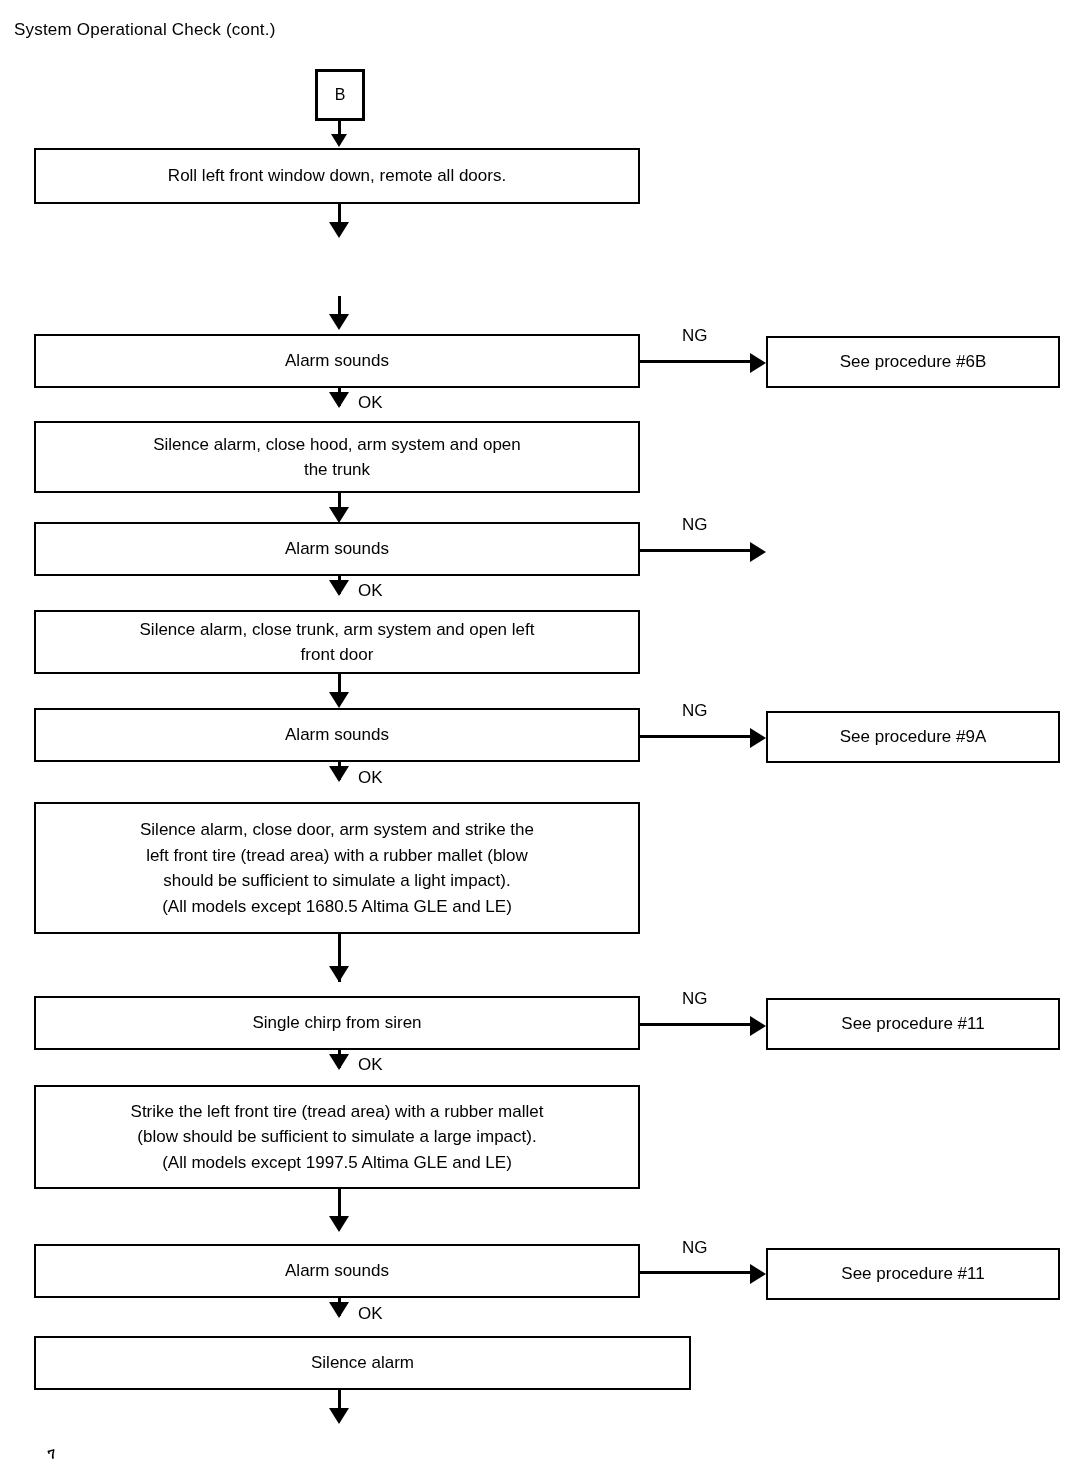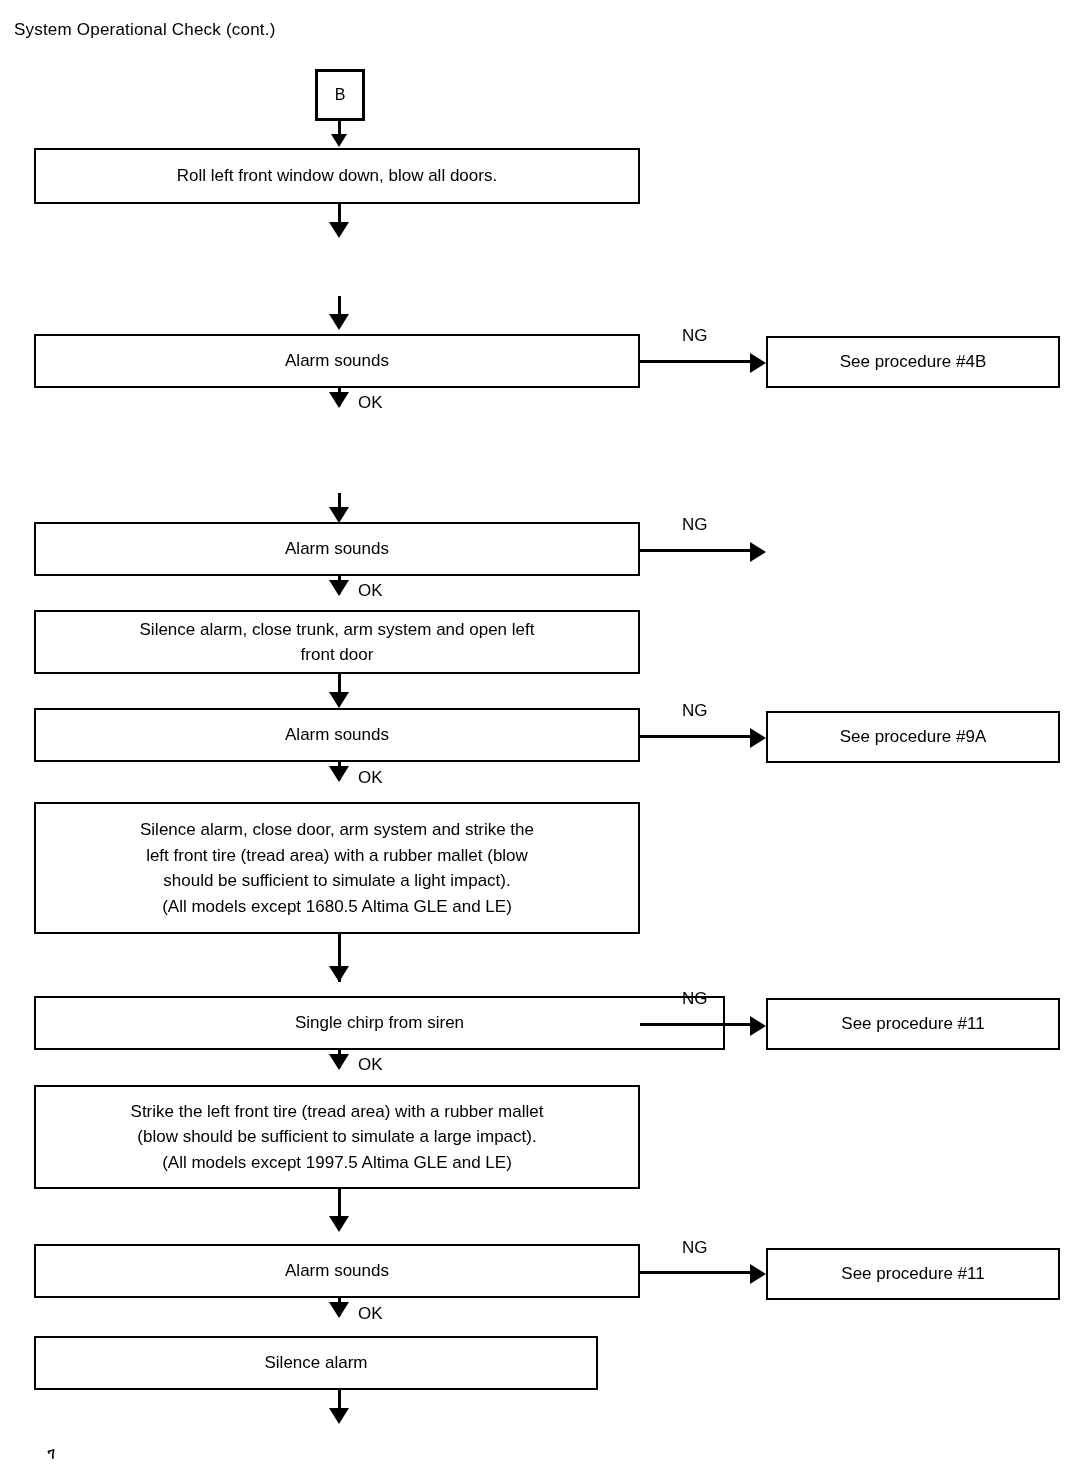--- a/index.html
+++ b/index.html
@@ -112,43 +112,47 @@
 
   <div class="page-title">System Operational Check (cont.)</div>
 
   <div class="connector-b" style="left:315px; top:53px; width:50px; height:52px;">
     <span class="txt">B</span>
   </div>
   <div class="vline" style="left:338px; top:105px; height:16px;"></div>
   <div class="varrow small" style="left:331px; top:118px;"></div>
 
   <div class="node" style="left:34px; top:132px; width:606px; height:56px;">
-    <span class="txt">Roll left front window down, blow all doors.</span>
+    <span class="txt">Roll left front window down, remote all doors.</span>
   </div>
   <div class="vline" style="left:338px; top:188px; height:22px;"></div>
   <div class="varrow" style="left:329px; top:206px;"></div>
 
   <div class="vline" style="left:338px; top:280px; height:22px;"></div>
   <div class="varrow" style="left:329px; top:298px;"></div>
 
   <div class="node" style="left:34px; top:318px; width:606px; height:54px;">
     <span class="txt">Alarm sounds</span>
   </div>
 
   <div class="hline" style="left:640px; top:344px; width:112px;"></div>
   <div class="harrow" style="left:750px; top:337px;"></div>
   <div class="edge-label" style="left:682px; top:310px;">NG</div>
   <div class="node" style="left:766px; top:320px; width:294px; height:52px;">
-    <span class="txt">See procedure #4B</span>
+    <span class="txt">See procedure #6B</span>
   </div>
 
   <div class="vline" style="left:338px; top:372px; height:18px;"></div>
   <div class="varrow" style="left:329px; top:376px;"></div>
   <div class="edge-label" style="left:358px; top:377px;">OK</div>
 
+  <div class="node" style="left:34px; top:405px; width:606px; height:72px;">
+    <span class="txt">Silence alarm, close hood, arm system and open
+the trunk</span>
+  </div>
   <div class="vline" style="left:338px; top:477px; height:18px;"></div>
   <div class="varrow" style="left:329px; top:491px;"></div>
 
   <div class="node" style="left:34px; top:506px; width:606px; height:54px;">
     <span class="txt">Alarm sounds</span>
   </div>
   <div class="hline" style="left:640px; top:533px; width:112px;"></div>
   <div class="harrow" style="left:750px; top:526px;"></div>
   <div class="edge-label" style="left:682px; top:499px;">NG</div>
   <div class="vline" style="left:338px; top:560px; height:18px;"></div>
@@ -177,21 +181,21 @@
 
   <div class="node" style="left:34px; top:786px; width:606px; height:132px;">
     <span class="txt">Silence alarm, close door, arm system and strike the
 left front tire (tread area) with a rubber mallet (blow
 should be sufficient to simulate a light impact).
 (All models except 1680.5 Altima GLE and LE)</span>
   </div>
   <div class="vline" style="left:338px; top:918px; height:48px;"></div>
   <div class="varrow" style="left:329px; top:950px;"></div>
 
-  <div class="node" style="left:34px; top:980px; width:691px; height:54px;">
+  <div class="node" style="left:34px; top:980px; width:606px; height:54px;">
     <span class="txt">Single chirp from siren</span>
   </div>
   <div class="hline" style="left:640px; top:1007px; width:112px;"></div>
   <div class="harrow" style="left:750px; top:1000px;"></div>
   <div class="edge-label" style="left:682px; top:973px;">NG</div>
   <div class="node" style="left:766px; top:982px; width:294px; height:52px;">
     <span class="txt">See procedure #11</span>
   </div>
   <div class="vline" style="left:338px; top:1034px; height:18px;"></div>
   <div class="varrow" style="left:329px; top:1038px;"></div>
@@ -211,21 +215,21 @@
   <div class="hline" style="left:640px; top:1255px; width:112px;"></div>
   <div class="harrow" style="left:750px; top:1248px;"></div>
   <div class="edge-label" style="left:682px; top:1222px;">NG</div>
   <div class="node" style="left:766px; top:1232px; width:294px; height:52px;">
     <span class="txt">See procedure #11</span>
   </div>
   <div class="vline" style="left:338px; top:1282px; height:18px;"></div>
   <div class="varrow" style="left:329px; top:1286px;"></div>
   <div class="edge-label" style="left:358px; top:1288px;">OK</div>
 
-  <div class="node" style="left:34px; top:1320px; width:564px; height:54px;">
+  <div class="node" style="left:34px; top:1320px; width:657px; height:54px;">
     <span class="txt">Silence alarm</span>
   </div>
   <div class="vline" style="left:338px; top:1374px; height:22px;"></div>
   <div class="varrow" style="left:329px; top:1392px;"></div>
 
   <div class="smudge" style="left:48px; top:1431px;">'7</div>
 
 </div>
 
 </body></html>

